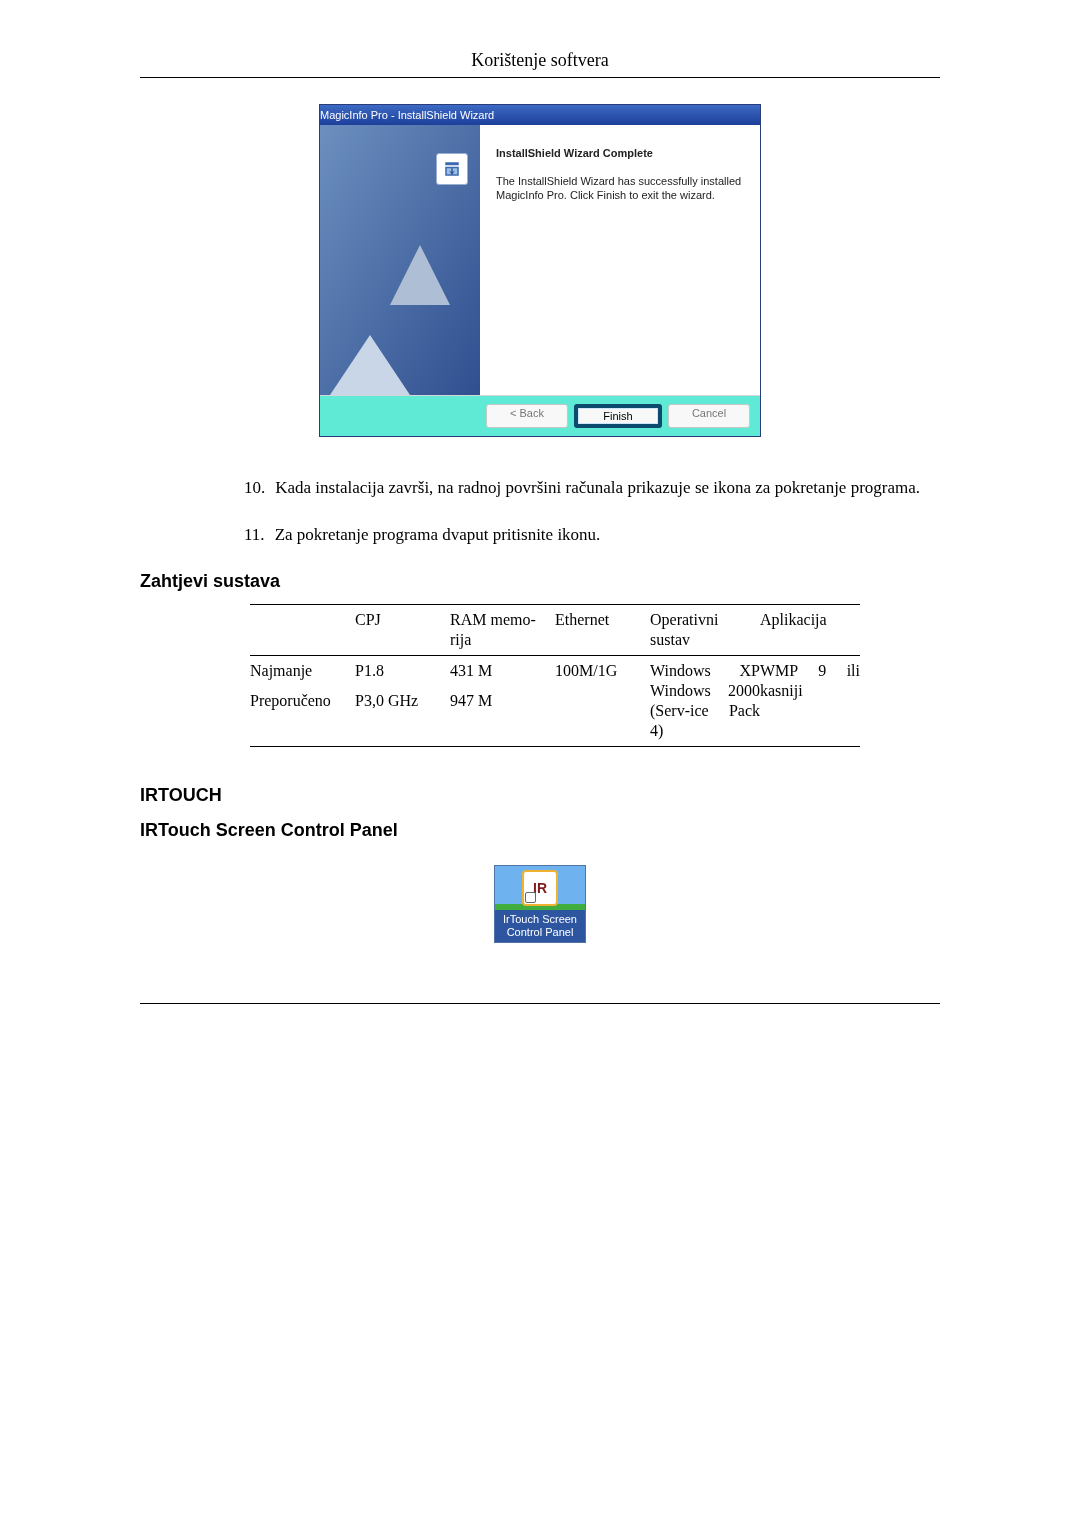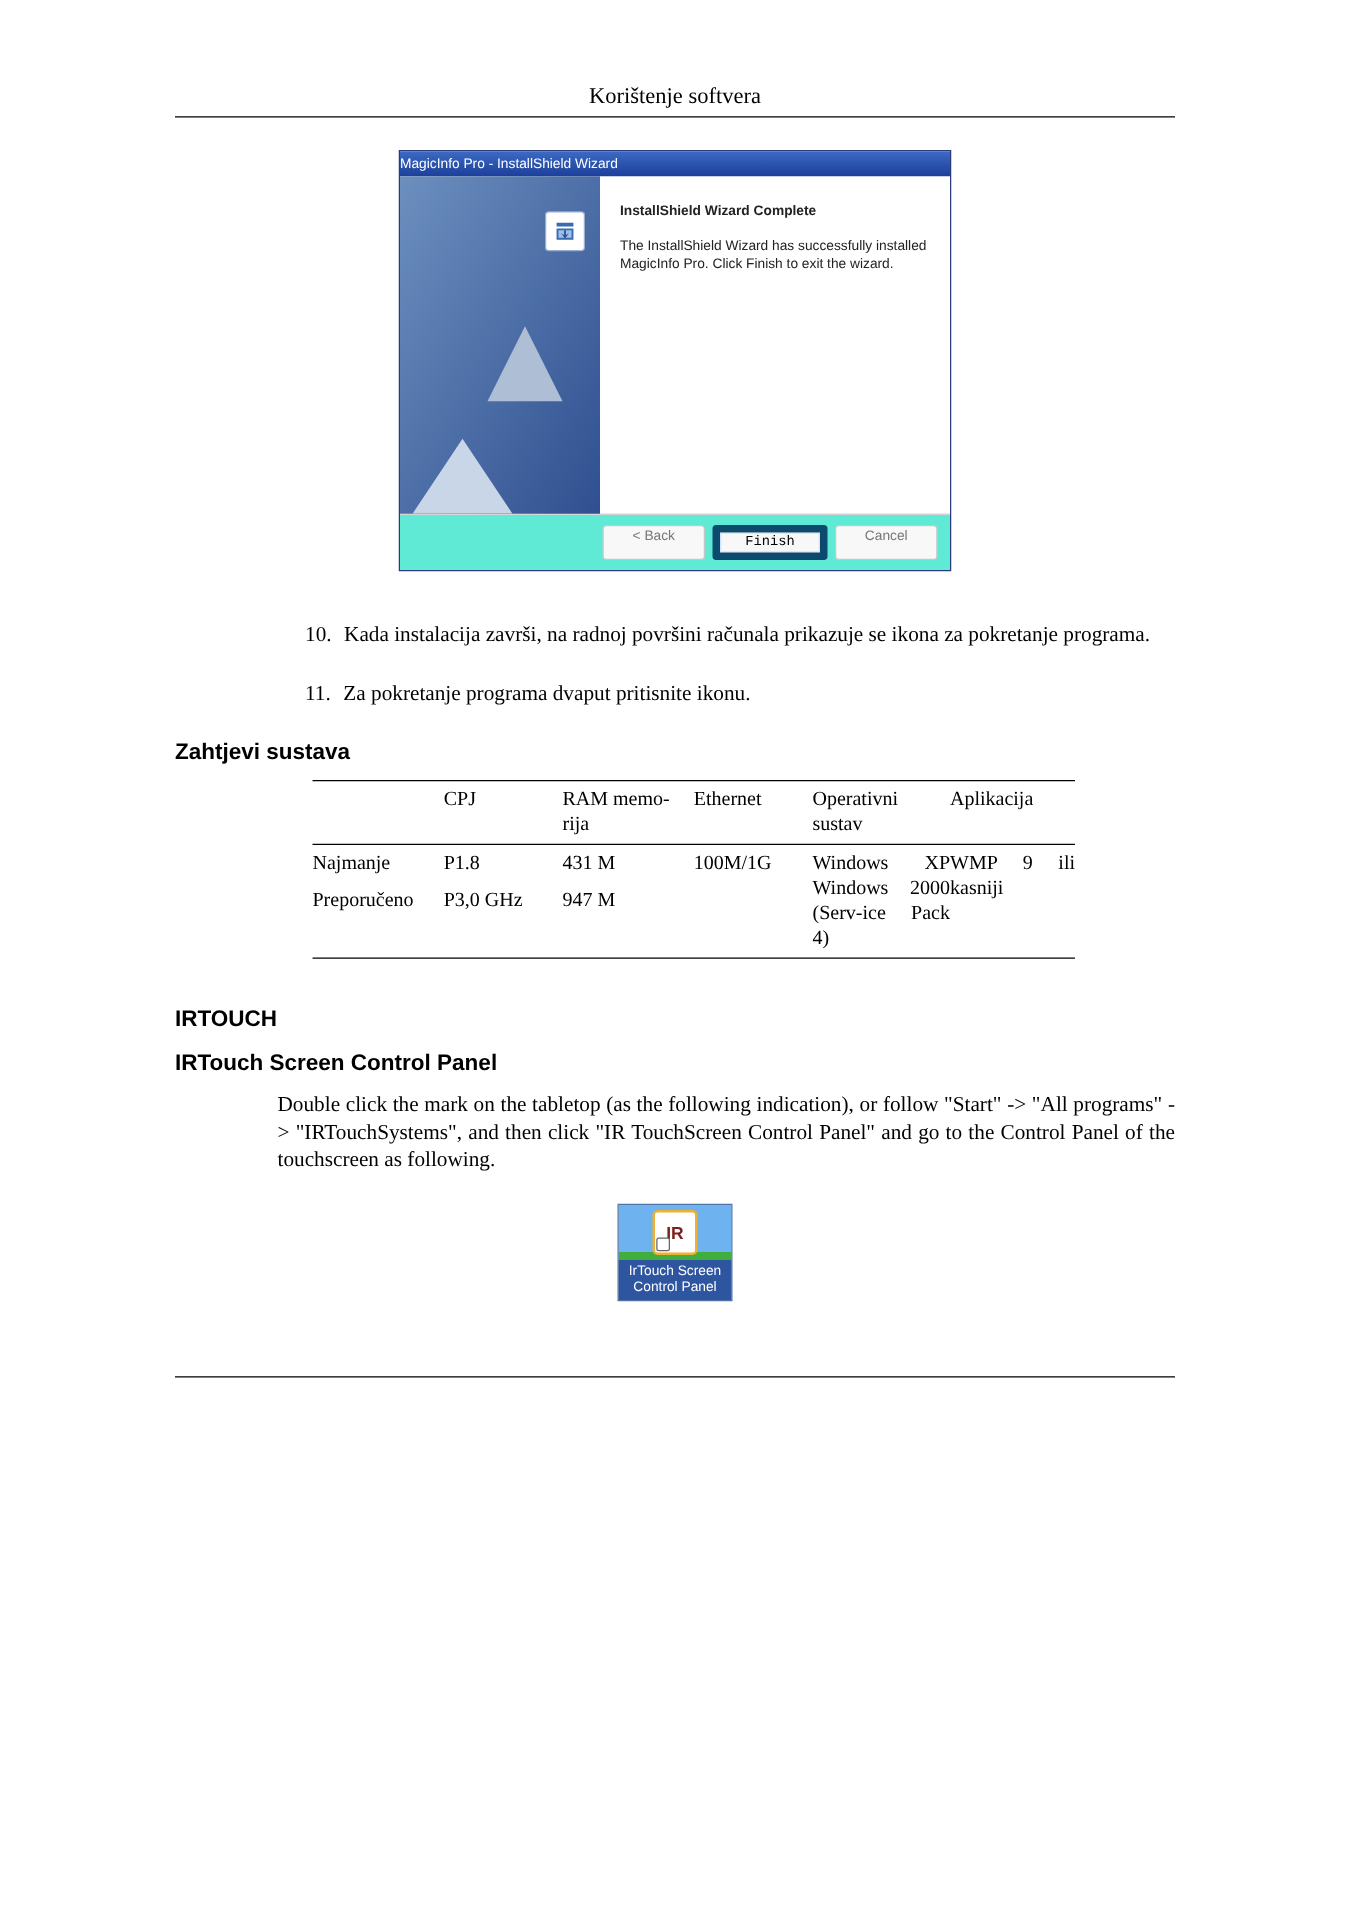--- a/index.html
+++ b/index.html
@@ -4,21 +4,21 @@
 <style>
   body {
     margin: 0;
     background: #fff;
     font-family: "Times New Roman", Times, serif;
     color: #000;
     width: 1080px;
   }
   .page {
     width: 800px;
-    margin: 16px auto;
+    margin: 0 auto;
     padding: 50px 0 40px 0;
   }
   .header-title {
     text-align: center;
     font-size: 18px;
     margin-bottom: 6px;
   }
   hr.page-rule {
     border: none;
     border-top: 1px solid #000;
@@ -107,23 +107,22 @@
     font-family: Tahoma, Arial, sans-serif;
     background: #f8f8f8;
     text-align: center;
     color: #777;
     border: 1px solid #c7c7c7;
     border-radius: 3px;
     cursor: pointer;
   }
   .wbtn.default {
     color: #000;
-    border: 6px solid #0c4a6e;
+    border: 4px solid #0c4a6e;
     box-shadow: inset 0 0 0 1px #cfe4ff;
-    font-family: Liberation Mono, monospace;
   }
   .ol-block {
     margin: 0 0 24px 0;
     padding-left: 104px;
   }
   .ol-item {
     display: flex;
     gap: 10px;
     font-size: 17px;
     line-height: 1.35;
@@ -296,21 +295,20 @@
         </div>
       </div>
       <div class="cell" style="text-align:justify">Windows XP Windows 2000 (Serv-ice Pack 4)</div>
       <div class="cell" style="text-align:justify">WMP 9 ili kasniji</div>
     </div>
   </div>
 
   <div class="h-bold" style="margin-top:38px">IRTOUCH</div>
   <div class="h-bold" style="margin-top:14px">IRTouch Screen Control Panel</div>
 
-  <div class="para">Double click the mark on the tabletop (as the following indication), or follow "Start" -&gt; "All programs" -&gt; "IRTouchSystems", and then click "IR TouchScreen Control Panel" and go to the Control Panel of the touchscreen as following.</div>
 
   <div class="icon-center" style="margin-top:24px">
     <div class="irtouch-icon">
       <div class="irtouch-top">
         <div class="ir-mark">
           <span>IR</span>
           <div class="ir-ar"></div>
         </div>
       </div>
       <div class="irtouch-label">

